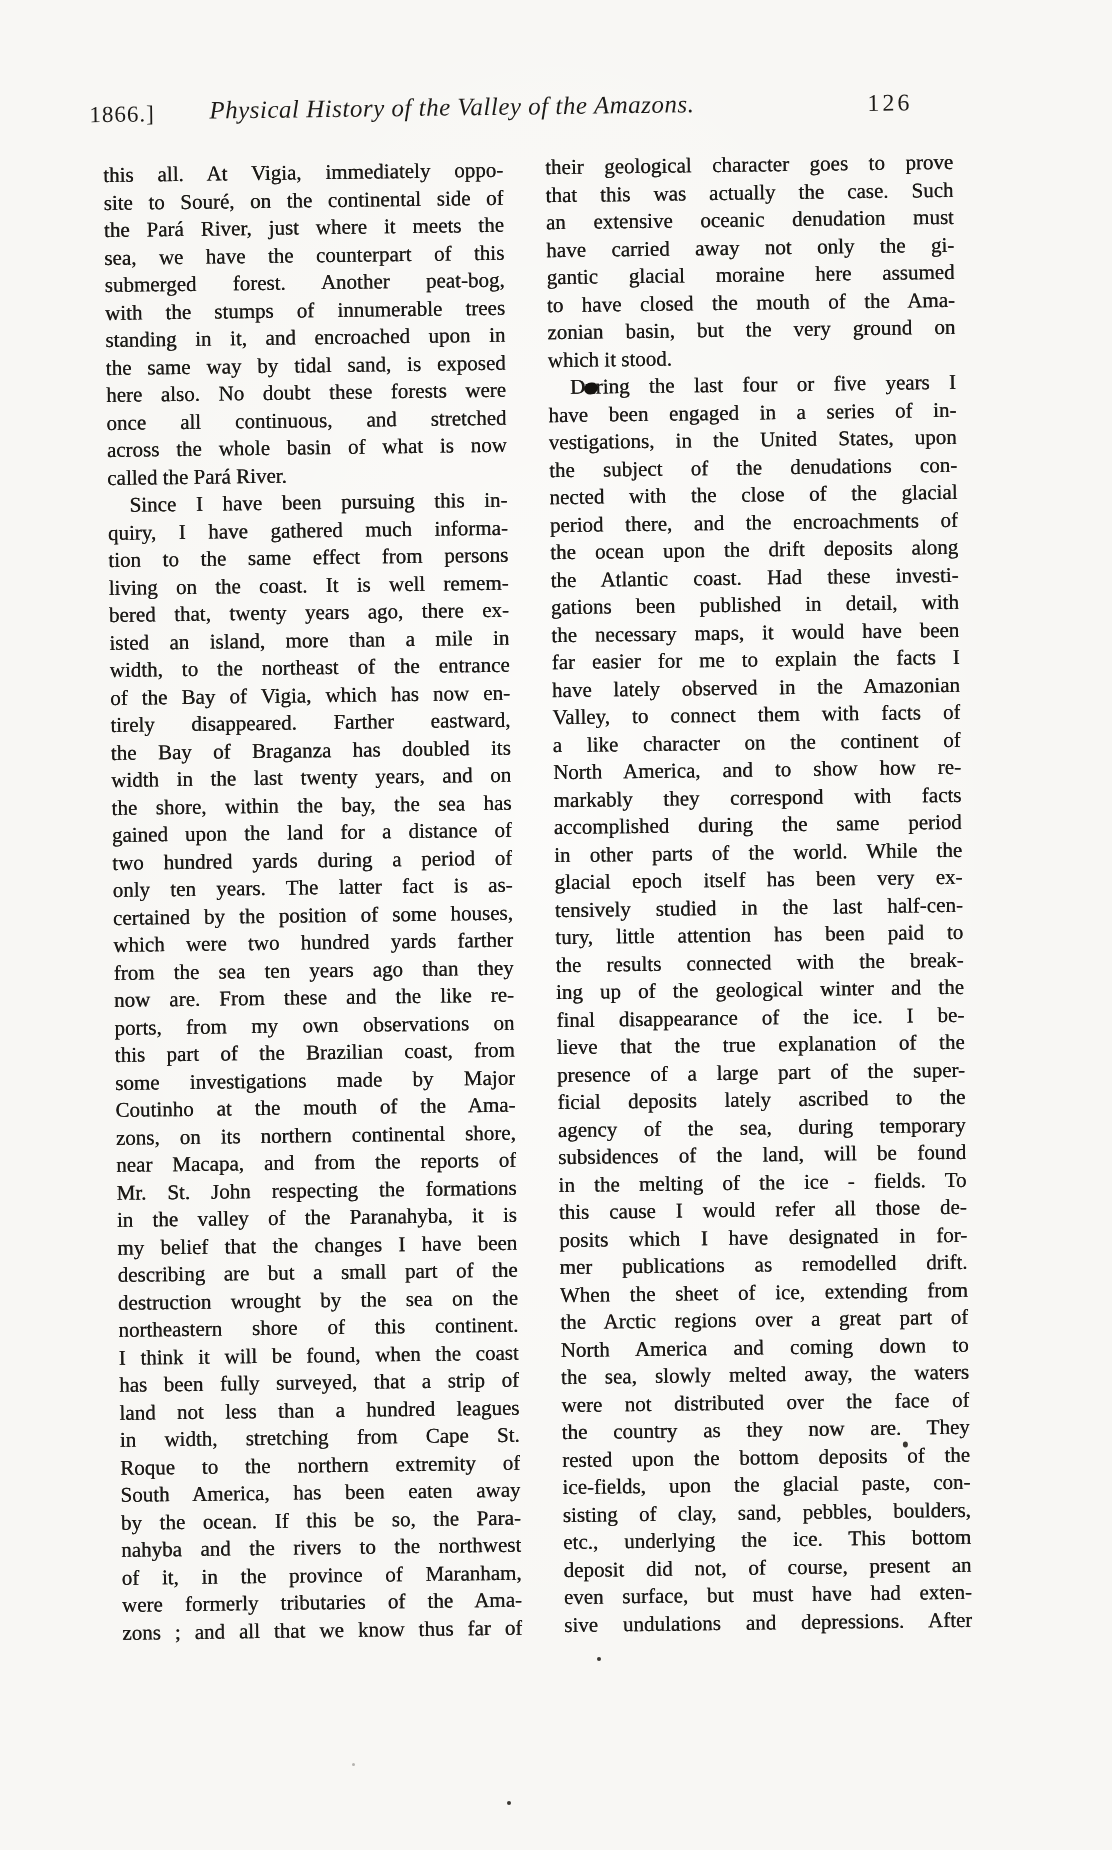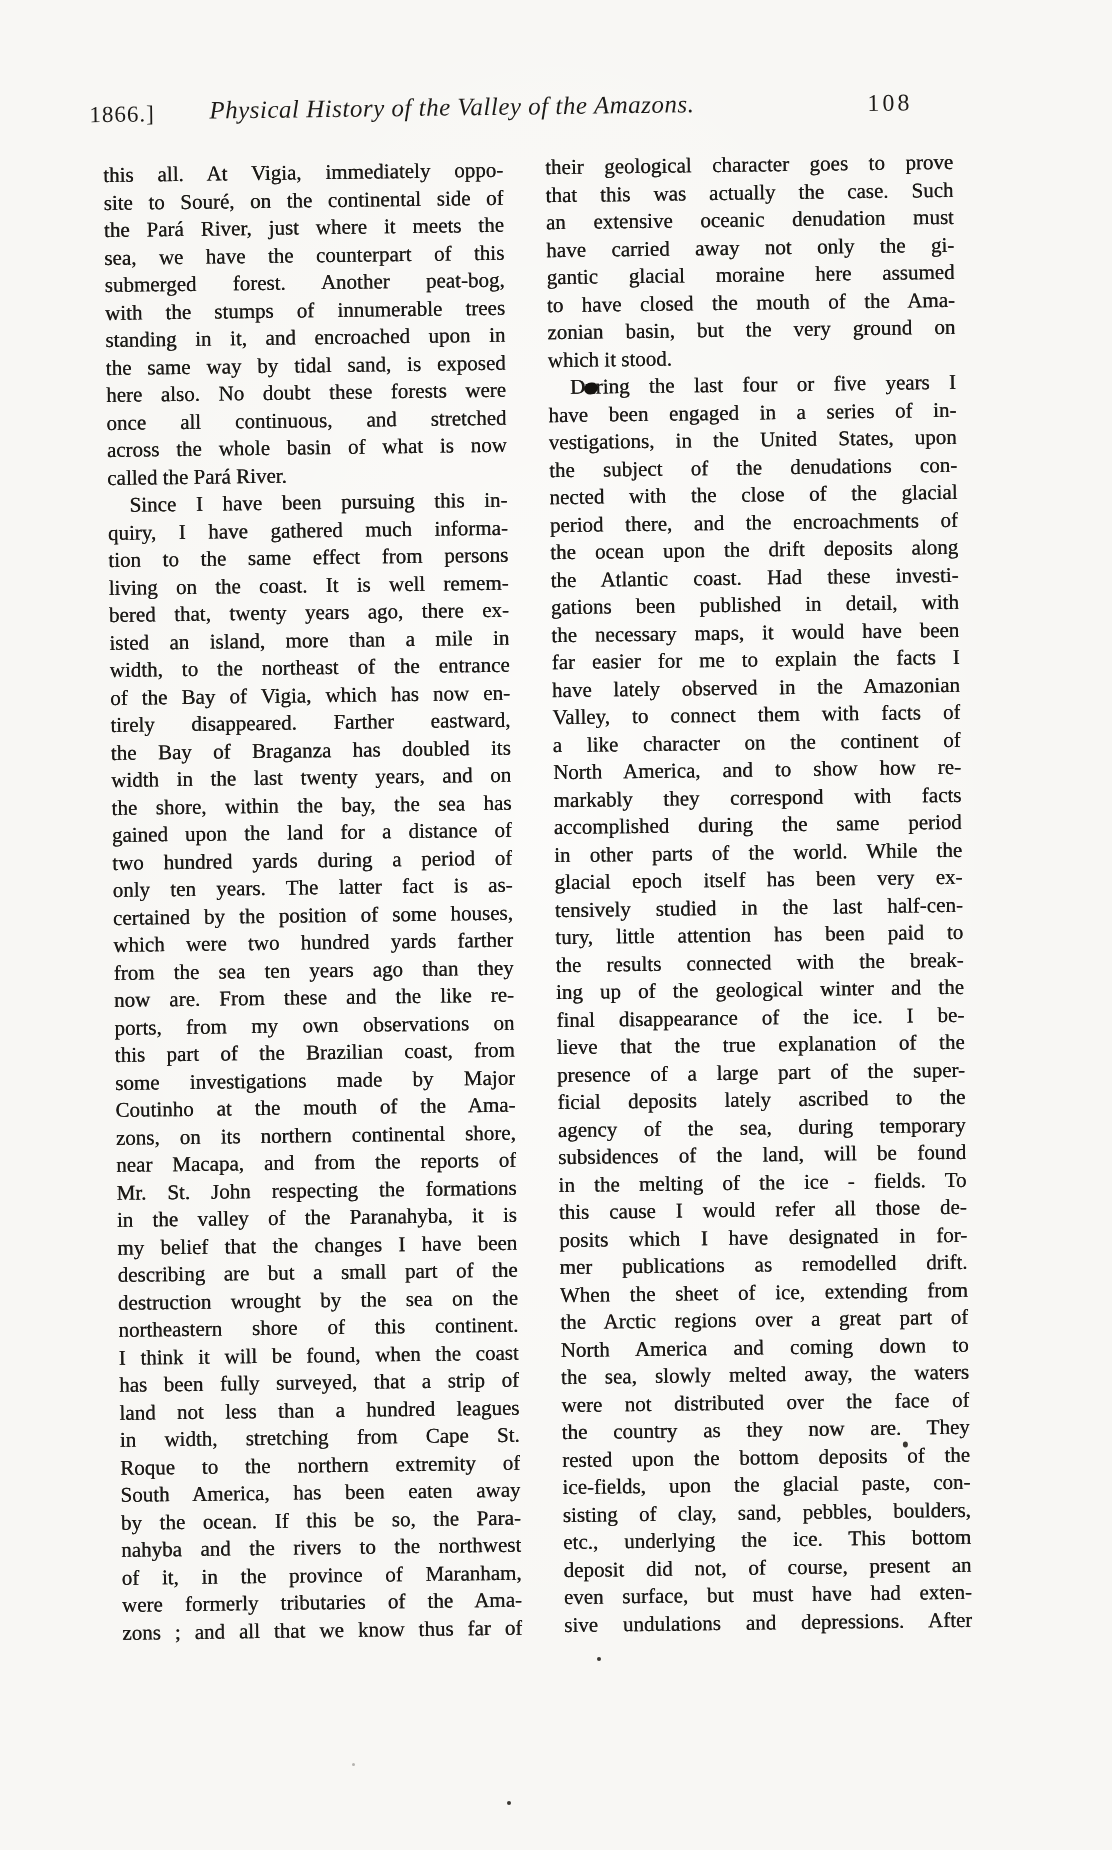--- a/index.html
+++ b/index.html
@@ -85,21 +85,21 @@
 <body>
 
 <div class="page">
 
   <div class="print-block">
 
     <span class="hdr-year">1866.]</span>
 
     <span class="hdr-title">Physical History of the Valley of the Amazons.</span>
 
-    <span class="hdr-page">108</span>
+    <span class="hdr-page">126</span>
 
     <div class="col col-left" id="col-left">
         <div class="line">this all.  At Vigia, immediately oppo-</div>
         <div class="line">site to Souré, on the continental side of</div>
         <div class="line">the Pará River, just where it meets the</div>
         <div class="line">sea, we have the counterpart of this</div>
         <div class="line">submerged forest.  Another peat-bog,</div>
         <div class="line">with the stumps of innumerable trees</div>
         <div class="line">standing in it, and encroached upon in</div>
         <div class="line">the same way by tidal sand, is exposed</div>

